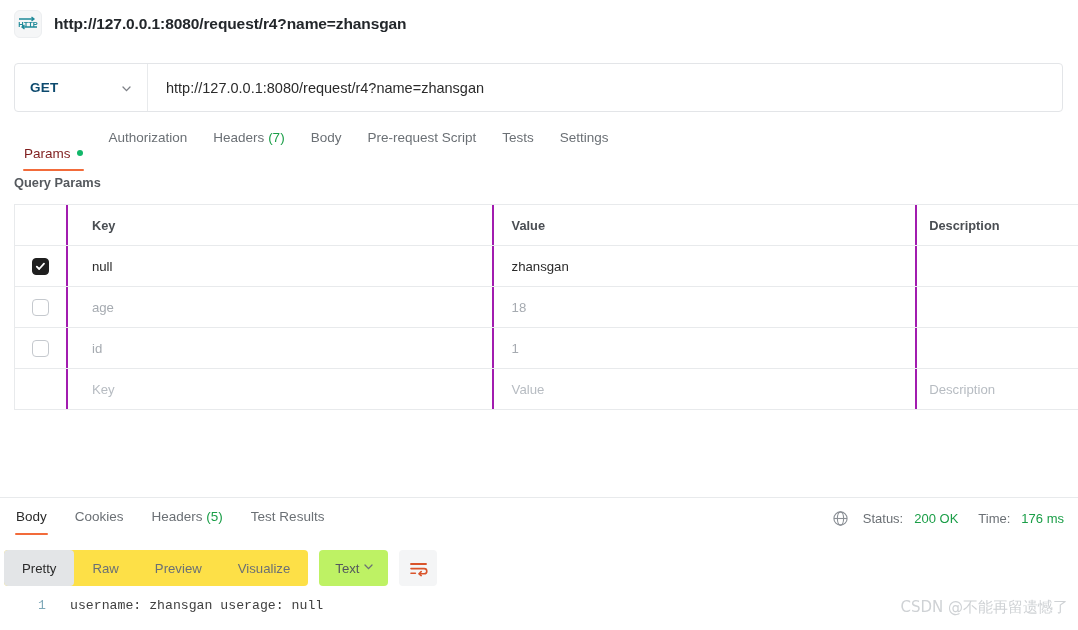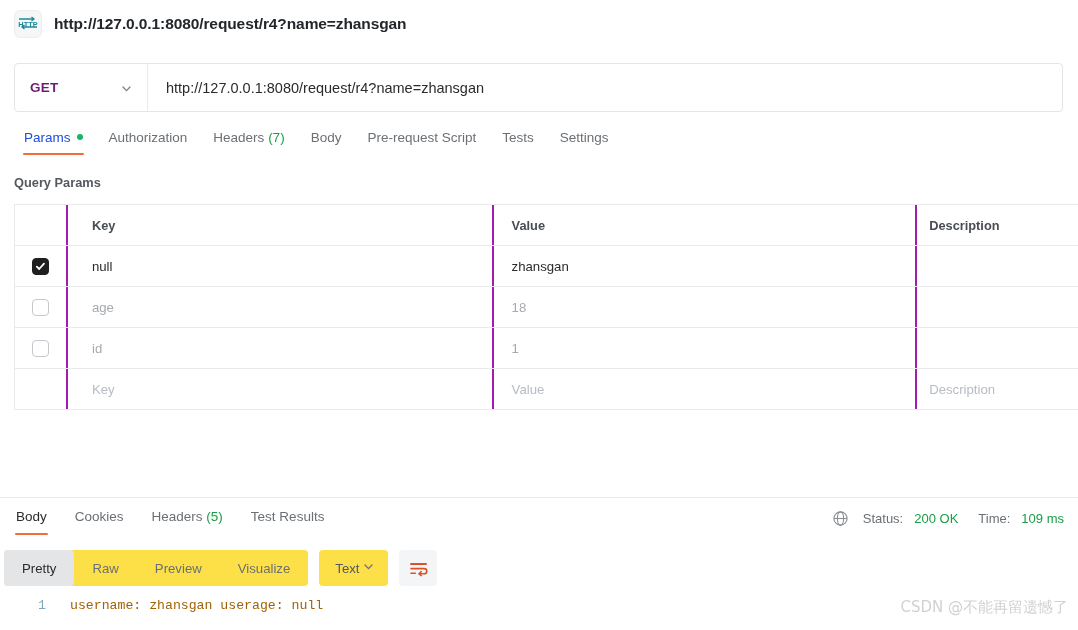--- a/index.html
+++ b/index.html
@@ -34,38 +34,38 @@
     width: 1049px; height: 49px;
     border: 1px solid #e3e5e8; border-radius: 4px;
     background: #fff; display: flex; align-items: center;
   }
   .method-box {
     width: 133px; height: 100%;
     display: flex; align-items: center; justify-content: space-between;
     padding: 0 14px 0 15px;
     border-right: 1px solid #e8eaec;
   }
-  .method-label { font-size: 13.5px; font-weight: bold; color: #701a75; letter-spacing: .2px; }
+  .method-label { font-size: 13.5px; font-weight: bold; color: #0c4a6e; letter-spacing: .2px; }
   .chev { width: 13px; height: 13px; color: #7d8187; }
   .url-input {
     flex: 1; height: 100%; border: none; outline: none; background: transparent;
     padding: 0 0 0 18px; font-size: 14.5px; color: #2b2b2b;
     font-family: "Liberation Sans", sans-serif;
   }
 
   
   .req-tabs {
     position: absolute; left: 0; top: 128px; width: 1078px; height: 32px;
     display: flex; align-items: flex-start; padding-left: 11px;
   }
   .rtab {
     position: relative; padding: 2px 13px 10px 13px;
     font-size: 13.5px; color: #6b7075; cursor: pointer; white-space: nowrap;
   }
-  .rtab.active { color: #1d4ed8; }
+  .rtab.active { color: #7f1d1d; margin-top: 16px; }
   .rtab.active::after {
     content: ""; position: absolute; left: 12px; right: 12px; bottom: 0;
     height: 2.5px; background: #f26b3a; border-radius: 2px;
   }
   .dot-green {
     display: inline-block; width: 6px; height: 6px; border-radius: 50%;
     background: #12b76a; margin-left: 6px; vertical-align: 2px;
   }
   .cnt { color: #1a9e47; }
 
@@ -143,36 +143,36 @@
     background: #fde047; border-radius: 4px; height: 36px; padding: 0;
   }
   .seg-btn {
     height: 36px; display: flex; align-items: center; padding: 0 18px;
     font-size: 13.2px; color: #6b7075; cursor: pointer; border-radius: 4px;
     white-space: nowrap;
   }
   .seg-btn.active { background: #e3e5e7; color: #2b2b2b; }
   .drop {
     display: flex; align-items: center; gap: 3px;
-    background: #fde047; border-radius: 4px; height: 36px; padding: 0 13px 0 16px;
+    background: #bef264; border-radius: 4px; height: 36px; padding: 0 13px 0 16px;
     font-size: 13.2px; color: #54585d; cursor: pointer;
   }
   .icon-btn {
     width: 38px; height: 36px; background: #f4f5f6; border-radius: 4px;
     display: flex; align-items: center; justify-content: center; cursor: pointer;
   }
 
   
   .body-code {
     position: absolute; left: 0; top: 598px; width: 1078px; height: 32px;
     display: flex; align-items: flex-start;
     font-family: "Liberation Mono", monospace; font-size: 13.2px;
   }
   .ln { width: 46px; text-align: right; color: #7fa8b8; padding-right: 0; }
-  .code-text { padding-left: 24px; color: #a16207; white-space: pre; }
+  .code-text { padding-left: 24px; color: #404040; white-space: pre; }
 
   .watermark {
     position: absolute; right: 10px; top: 598px;
     font-size: 15px; color: #cfd2d5; white-space: nowrap;
     font-family: "DejaVu Sans", sans-serif;
   }
 </style>
 </head>
 <body>
 
@@ -303,21 +303,21 @@
     <span class="globe">
       <svg width="17" height="17" viewBox="0 0 17 17">
         <circle cx="8.5" cy="8.5" r="6.6" stroke="#8a8f95" stroke-width="1.1" fill="none"></circle>
         <ellipse cx="8.5" cy="8.5" rx="3.1" ry="6.6" stroke="#8a8f95" stroke-width="1.1" fill="none"></ellipse>
         <path d="M2 8.5 H15" stroke="#8a8f95" stroke-width="1.1" fill="none"></path>
       </svg>
     </span>
     <span>Status:</span>
     <span class="g-val">200 OK</span>
     <span style="margin-left:9px">Time:</span>
-    <span class="g-val">109 ms</span>
+    <span class="g-val">176 ms</span>
   </div>
 
   <div class="body-tools">
     <div class="seg">
       <div class="seg-btn active">Pretty</div>
       <div class="seg-btn">Raw</div>
       <div class="seg-btn">Preview</div>
       <div class="seg-btn">Visualize</div>
     </div>
 

